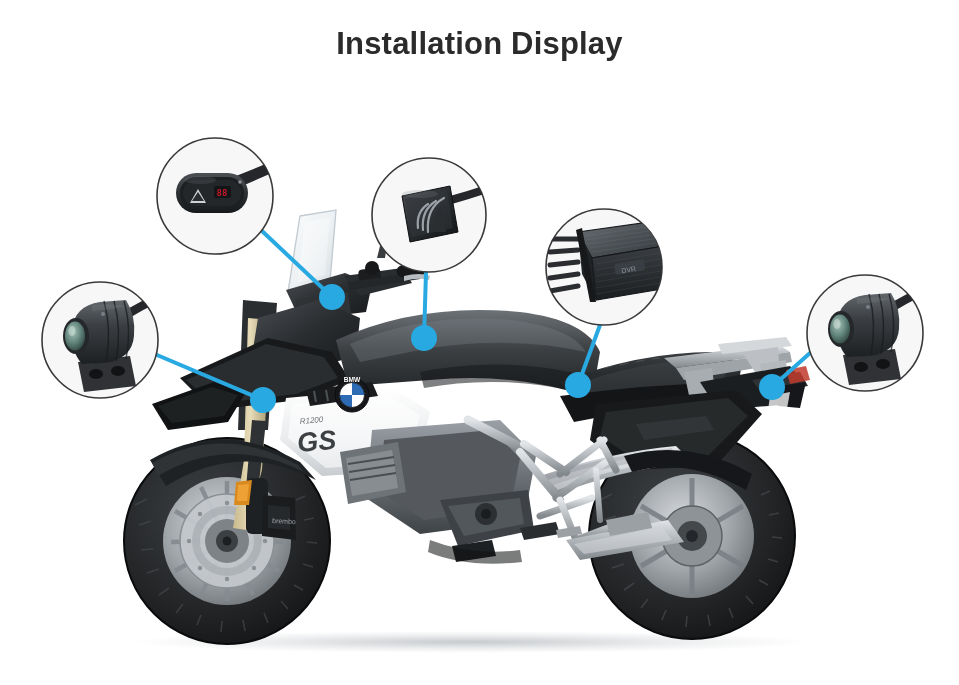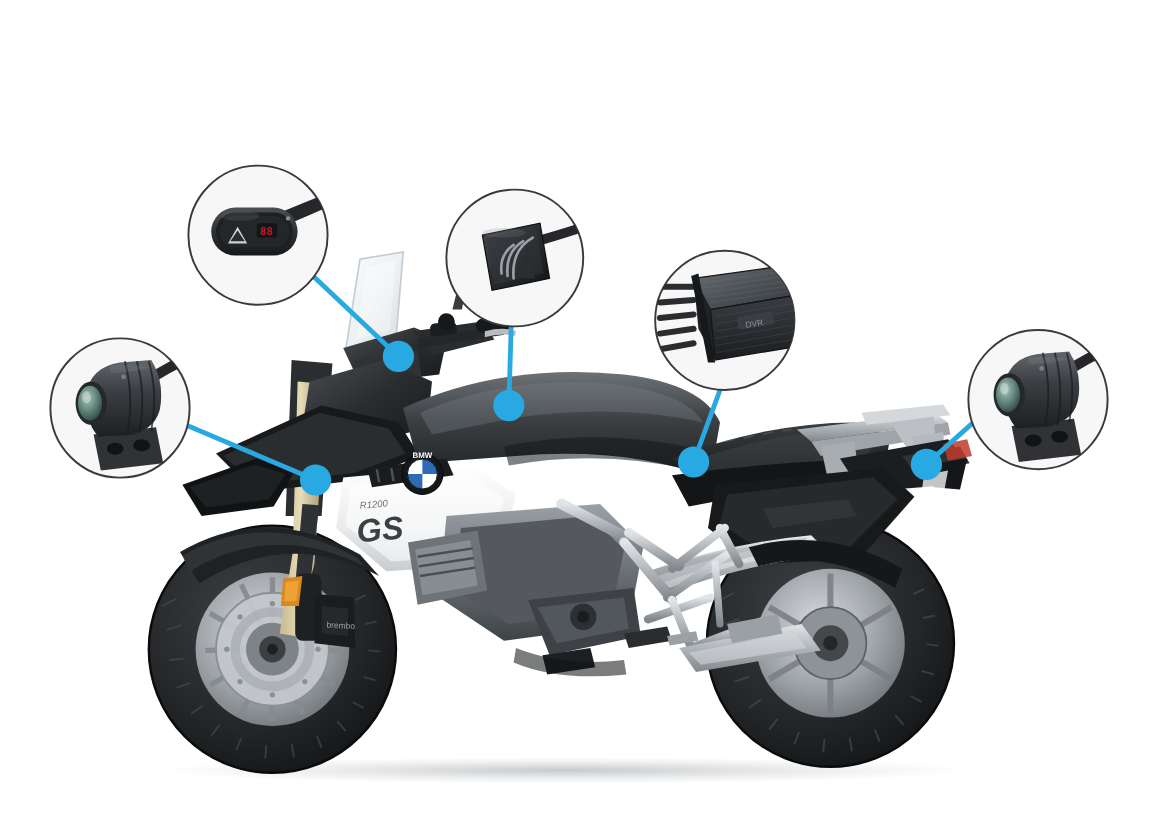--- a/index.html
+++ b/index.html
@@ -24,20 +24,21 @@
   #callouts{z-index:6;}
   #dots{z-index:7;}
 
   svg{display:block;overflow:visible;}
 </style>
 </head>
 <body style="background: rgb(255, 255, 255);">
 
 <div id="stage">
 
+  <div id="title" style="color: rgb(43, 43, 43);">Installation Display</div>
 
   <svg class="layer" id="bike" viewBox="0 0 959 685">
     <defs>
       <linearGradient id="tankG" x1="0" y1="0" x2="0" y2="1">
         <stop offset="0" stop-color="#6d7277"></stop>
         <stop offset=".45" stop-color="#3c4043"></stop>
         <stop offset="1" stop-color="#202325"></stop>
       </linearGradient>
       <linearGradient id="fairG" x1="0" y1="0" x2="1" y2="1">
         <stop offset="0" stop-color="#4a4e52"></stop>

